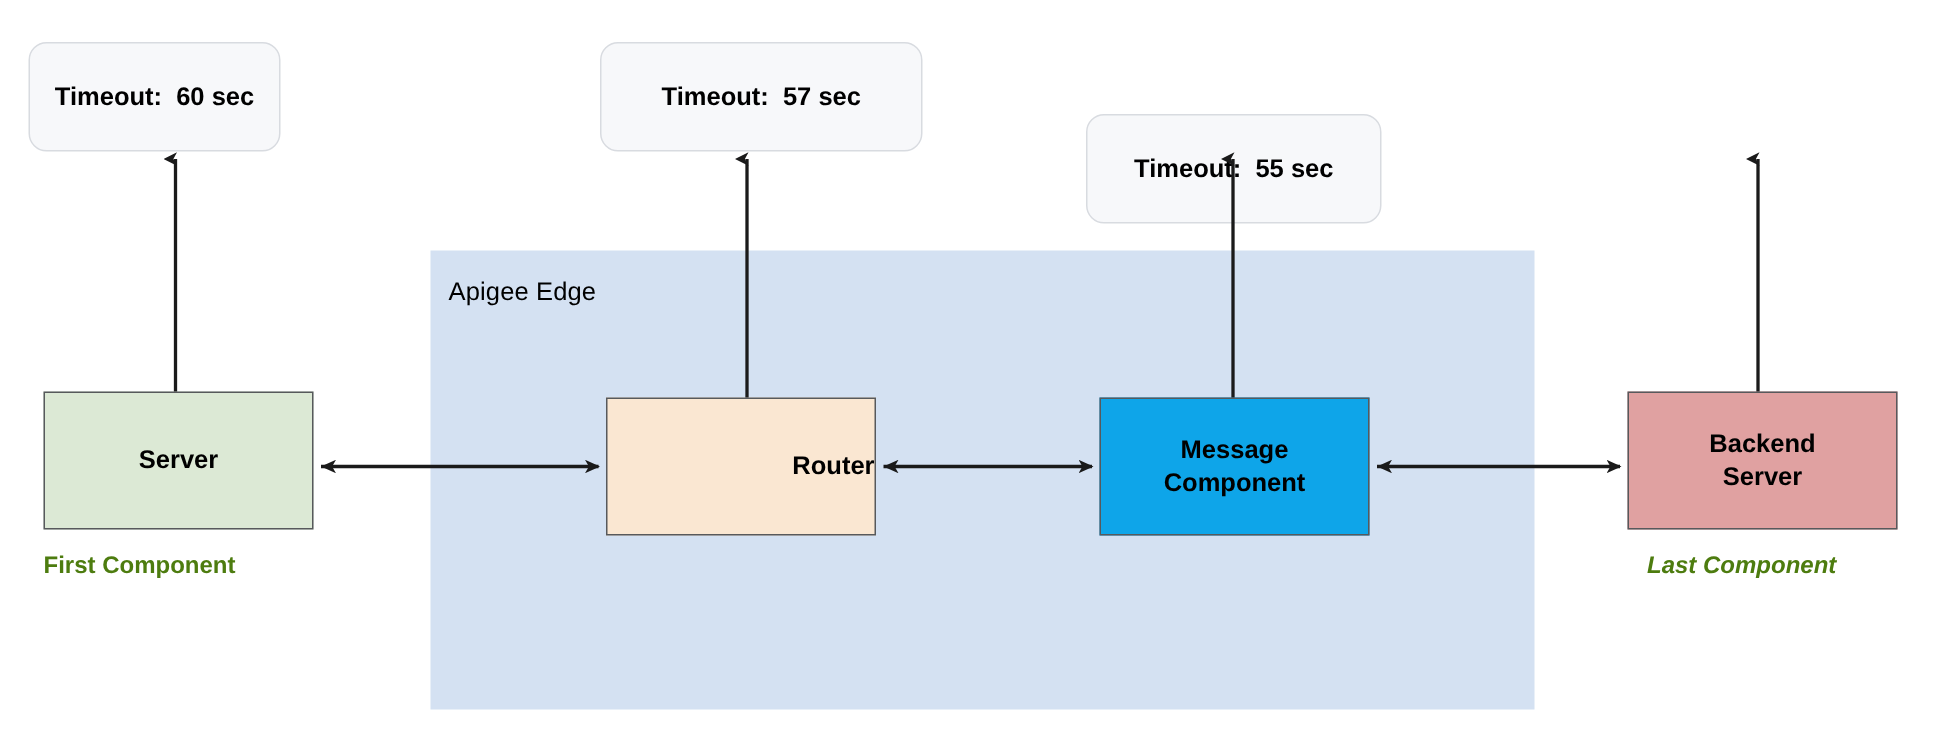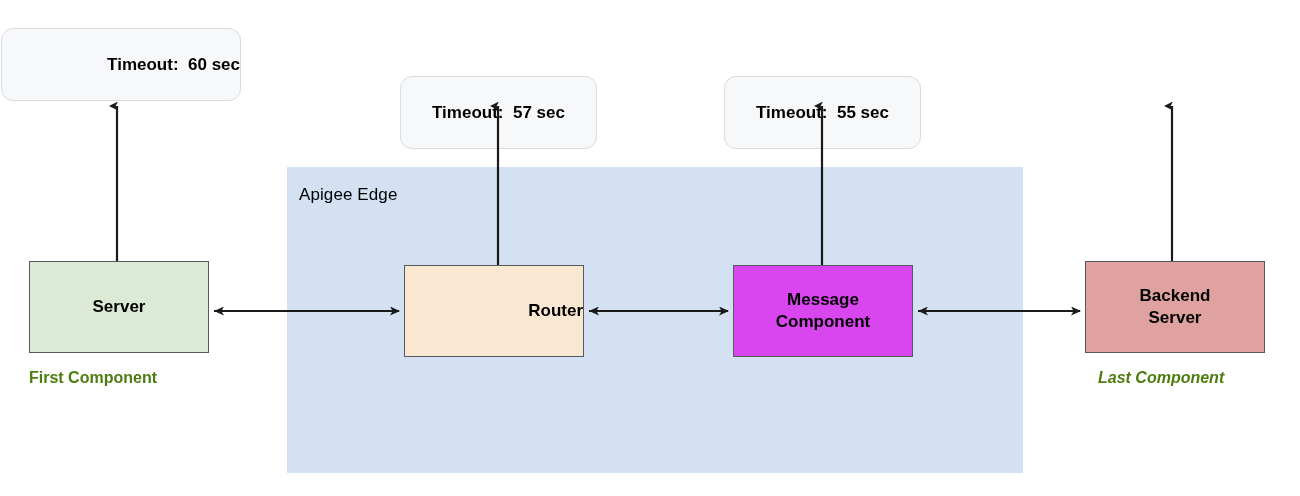--- a/index.html
+++ b/index.html
@@ -94,42 +94,42 @@
   }
 </style>
 </head>
 <body>
 
 <div id="canvas">
 
   <div class="edge-region"></div>
   <div class="edge-label">Apigee Edge</div>
 
-  <div class="timeout-box" style="left:1px; top:28px; width:240px;justify-content:flex-end;">
+  <div class="timeout-box" style="left:19px; top:28px; width:168px;">
     <span class="timeout-text">Timeout:  60 sec</span>
   </div>
 
-  <div class="timeout-box" style="left:400px; top:28px; width:197px;margin-top:48px;">
+  <div class="timeout-box" style="left:400px; top:28px; width:215px;">
     <span class="timeout-text">Timeout:  57 sec</span>
   </div>
 
   <div class="timeout-box" style="left:724px; top:28px; width:197px;margin-top:48px;">
     <span class="timeout-text">Timeout:  55 sec</span>
   </div>
 
 
   <div class="comp-box" style="left:29px; top:261px; width:180px; height:92px; background:#dce9d5;">
     <span class="comp-label">Server</span>
   </div>
 
   <div class="comp-box" style="left:404px; top:265px; width:180px; height:92px; background:#fae7d2;justify-content:flex-end;">
     <span class="comp-label">Router</span>
   </div>
 
-  <div class="comp-box" style="left:733px; top:265px; width:180px; height:92px; background:#d946ef;">
+  <div class="comp-box" style="left:733px; top:265px; width:180px; height:92px; background:#0ea5e9;">
     <span class="comp-label">
       <span>Message</span><br>
       <span>Component</span>
     </span>
   </div>
 
   <div class="comp-box" style="left:1085px; top:261px; width:180px; height:92px; background:#e0a1a1;">
     <span class="comp-label">
       <span>Backend</span><br>
       <span>Server</span>

